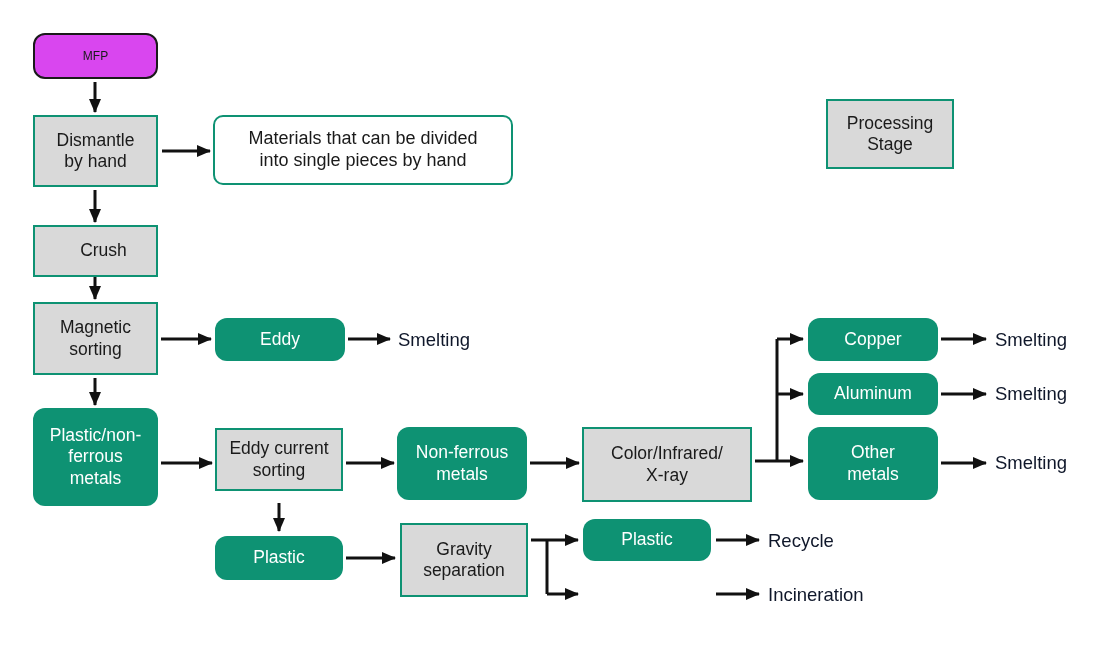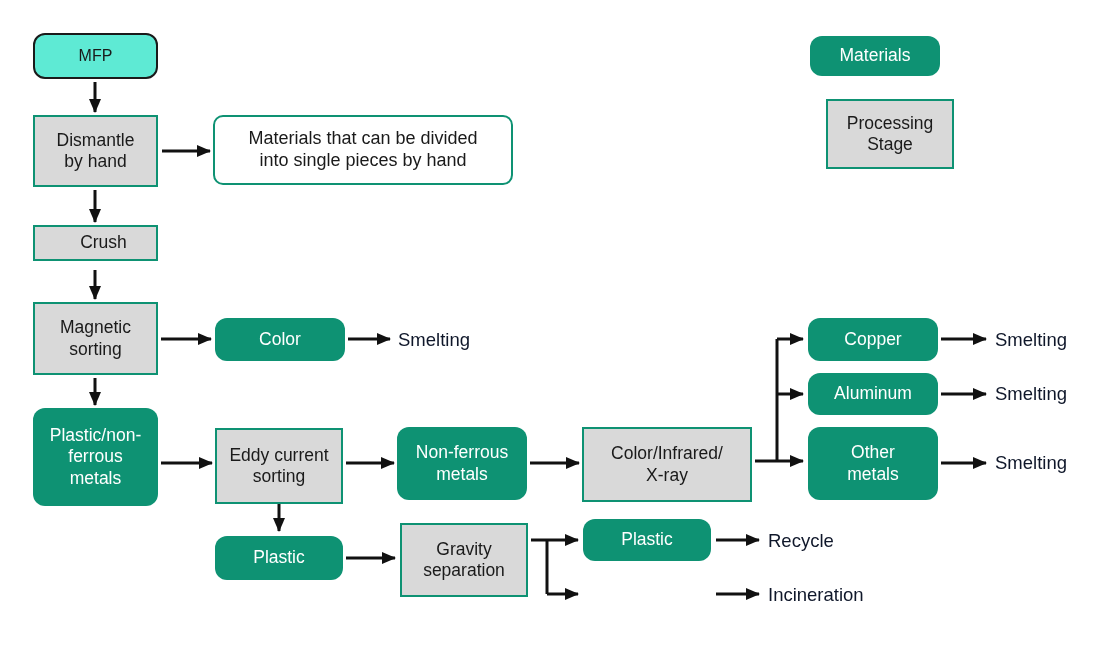--- a/index.html
+++ b/index.html
@@ -31,25 +31,25 @@
     background:var(--gray);
     border:2.5px solid var(--green);
     color:#1a1a1a;
   }
   .node.material{
     background:var(--green);
     color:#ffffff;
     border-radius:12px;
   }
   .node.source{
-    background:#5eead4;
+    background:#d946ef;
     border:2.2px solid #1a1a1a;
     border-radius:12px;
     color:#1a1a1a;
-    font-size:16px;
+    font-size:12px;
     text-align:center;
   }
   .node.note{
     background:#ffffff;
     border:2px solid var(--green);
     border-radius:10px;
     color:#1a1a1a;
     font-size:18px;
   }
   .terminal{
@@ -57,25 +57,25 @@
     transform:translateY(-50%);
     font-size:18.5px;
     color:#0f172a;
     z-index:2;
     white-space:nowrap;
   }
   
   #n-mfp        {left:33px;  top:33px;  width:125px; height:46px;}
   #n-dismantle  {left:33px;  top:115px; width:125px; height:72px;}
   #n-note       {left:213px; top:115px; width:300px; height:70px;}
-  #n-crush      {left:33px;  top:225px; width:125px; height:36px;padding-left:16px;}
+  #n-crush      {left:33px;  top:225px; width:125px; height:52px;padding-left:16px;}
   #n-magnetic   {left:33px;  top:302px; width:125px; height:73px;}
   #n-iron       {left:215px; top:318px; width:130px; height:43px;}
   #n-plasticnf  {left:33px;  top:408px; width:125px; height:98px;}
-  #n-eddy       {left:215px; top:428px; width:128px; height:76px;}
+  #n-eddy       {left:215px; top:428px; width:128px; height:63px;}
   #n-nonferrous {left:397px; top:427px; width:130px; height:73px;}
   #n-colorir    {left:582px; top:427px; width:170px; height:75px;}
   #n-copper     {left:808px; top:318px; width:130px; height:43px;}
   #n-aluminum   {left:808px; top:373px; width:130px; height:42px;}
   #n-othermetals{left:808px; top:427px; width:130px; height:73px;}
   #n-plasticmid {left:215px; top:536px; width:128px; height:44px;}
   #n-gravity    {left:400px; top:523px; width:128px; height:74px;}
   #n-plasticout {left:583px; top:519px; width:128px; height:42px;}
   #n-residue    {left:583px; top:573px; width:128px; height:43px;}
   #n-leg-mat    {left:810px; top:36px;  width:130px; height:40px;}
@@ -129,21 +129,21 @@
   </svg>
 
   <div id="n-mfp" class="node source">MFP</div>
   <div id="n-dismantle" class="node stage">Dismantle
 by hand</div>
   <div id="n-note" class="node note">Materials that can be divided
 into single pieces by hand</div>
   <div id="n-crush" class="node stage">Crush</div>
   <div id="n-magnetic" class="node stage">Magnetic
 sorting</div>
-  <div id="n-iron" class="node material">Color</div>
+  <div id="n-iron" class="node material">Eddy</div>
   <div id="n-plasticnf" class="node material">Plastic/non-
 ferrous
 metals</div>
   <div id="n-eddy" class="node stage">Eddy current
 sorting</div>
   <div id="n-nonferrous" class="node material">Non-ferrous
 metals</div>
   <div id="n-colorir" class="node stage">Color/Infrared/
 X-ray</div>
   <div id="n-copper" class="node material">Copper</div>
@@ -155,17 +155,16 @@
 separation</div>
   <div id="n-plasticout" class="node material">Plastic</div>
 
   <div id="t-smelt-iron" class="terminal">Smelting</div>
   <div id="t-smelt-cu" class="terminal">Smelting</div>
   <div id="t-smelt-al" class="terminal">Smelting</div>
   <div id="t-smelt-ot" class="terminal">Smelting</div>
   <div id="t-recycle" class="terminal">Recycle</div>
   <div id="t-incin" class="terminal">Incineration</div>
 
-  <div id="n-leg-mat" class="node material">Materials</div>
   <div id="n-leg-proc" class="node stage">Processing
 Stage</div>
 
 </div>
 
 </body></html>

